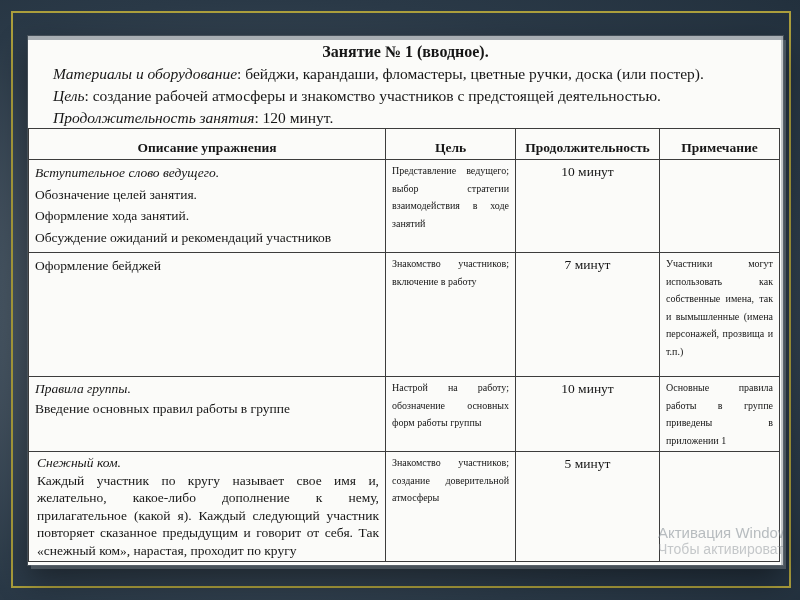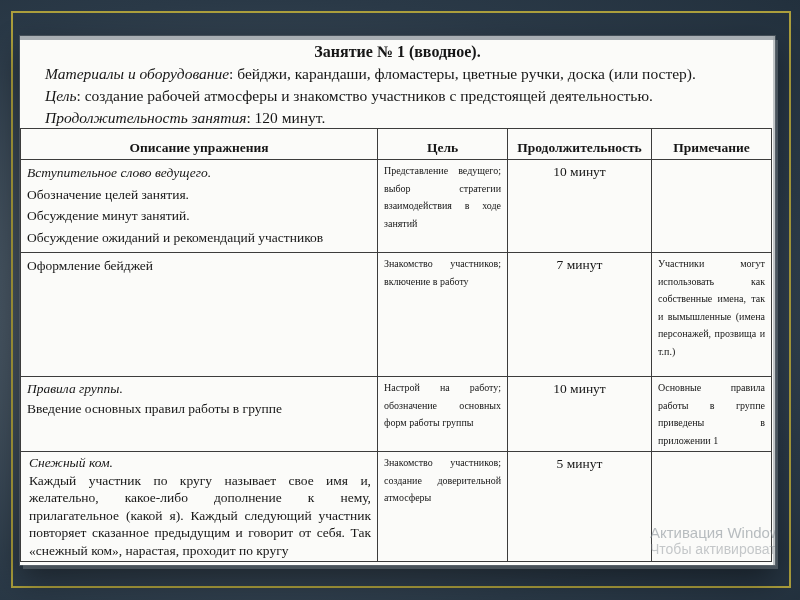--- a/index.html
+++ b/index.html
@@ -7,21 +7,21 @@
     position:relative;width:800px;height:600px;overflow:hidden;
     background:radial-gradient(ellipse 950px 520px at 34% 52%,
       #5d6974 0%, #44525f 28%, #2a3947 60%, #1c2935 100%);
     font-family:"Liberation Serif", serif;
   }
   .frame{
     position:absolute;left:11px;top:11px;right:9px;bottom:12px;
     border:2px solid #ab9e3c;
   }
   .page{
-    position:absolute;left:20px;top:36px;width:755px;height:529px;
+    position:absolute;left:28px;top:36px;width:755px;height:529px;
     background:#fbfbf9;color:#161616;overflow:hidden;
     box-shadow:
       inset 0 4px 0 rgba(148,155,161,.8),
       inset -2px 0 0 rgba(148,155,161,.55),
       3px 4px 0 rgba(108,116,124,.55),
       0 0 0 1px rgba(88,96,104,.6),
       0 14px 30px rgba(0,0,0,.45);
   }
   .title{margin:7px 10px 0 10px;text-align:center;font-weight:bold;font-size:16px;}
   .intro{margin:2px 18px 0 25px;font-size:15.5px;line-height:22px;}
@@ -82,21 +82,21 @@
         <th>Описание упражнения</th>
         <th>Цель</th>
         <th>Продолжительность</th>
         <th>Примечание</th>
       </tr>
 
       <tr class="r1">
         <td class="desc">
           <div class="lead-it">Вступительное слово ведущего.</div>
           <div>Обозначение целей занятия.</div>
-          <div>Обсуждение минут занятий.</div>
+          <div>Оформление хода занятий.</div>
           <div>Обсуждение ожиданий и рекомендаций участников</div>
         </td>
         <td class="goal">Представление ведущего; выбор стратегии взаимодействия в ходе занятий</td>
         <td class="dur">10 минут</td>
         <td class="note"></td>
       </tr>
 
       <tr class="r2">
         <td class="desc">
           <div>Оформление бейджей</div>

